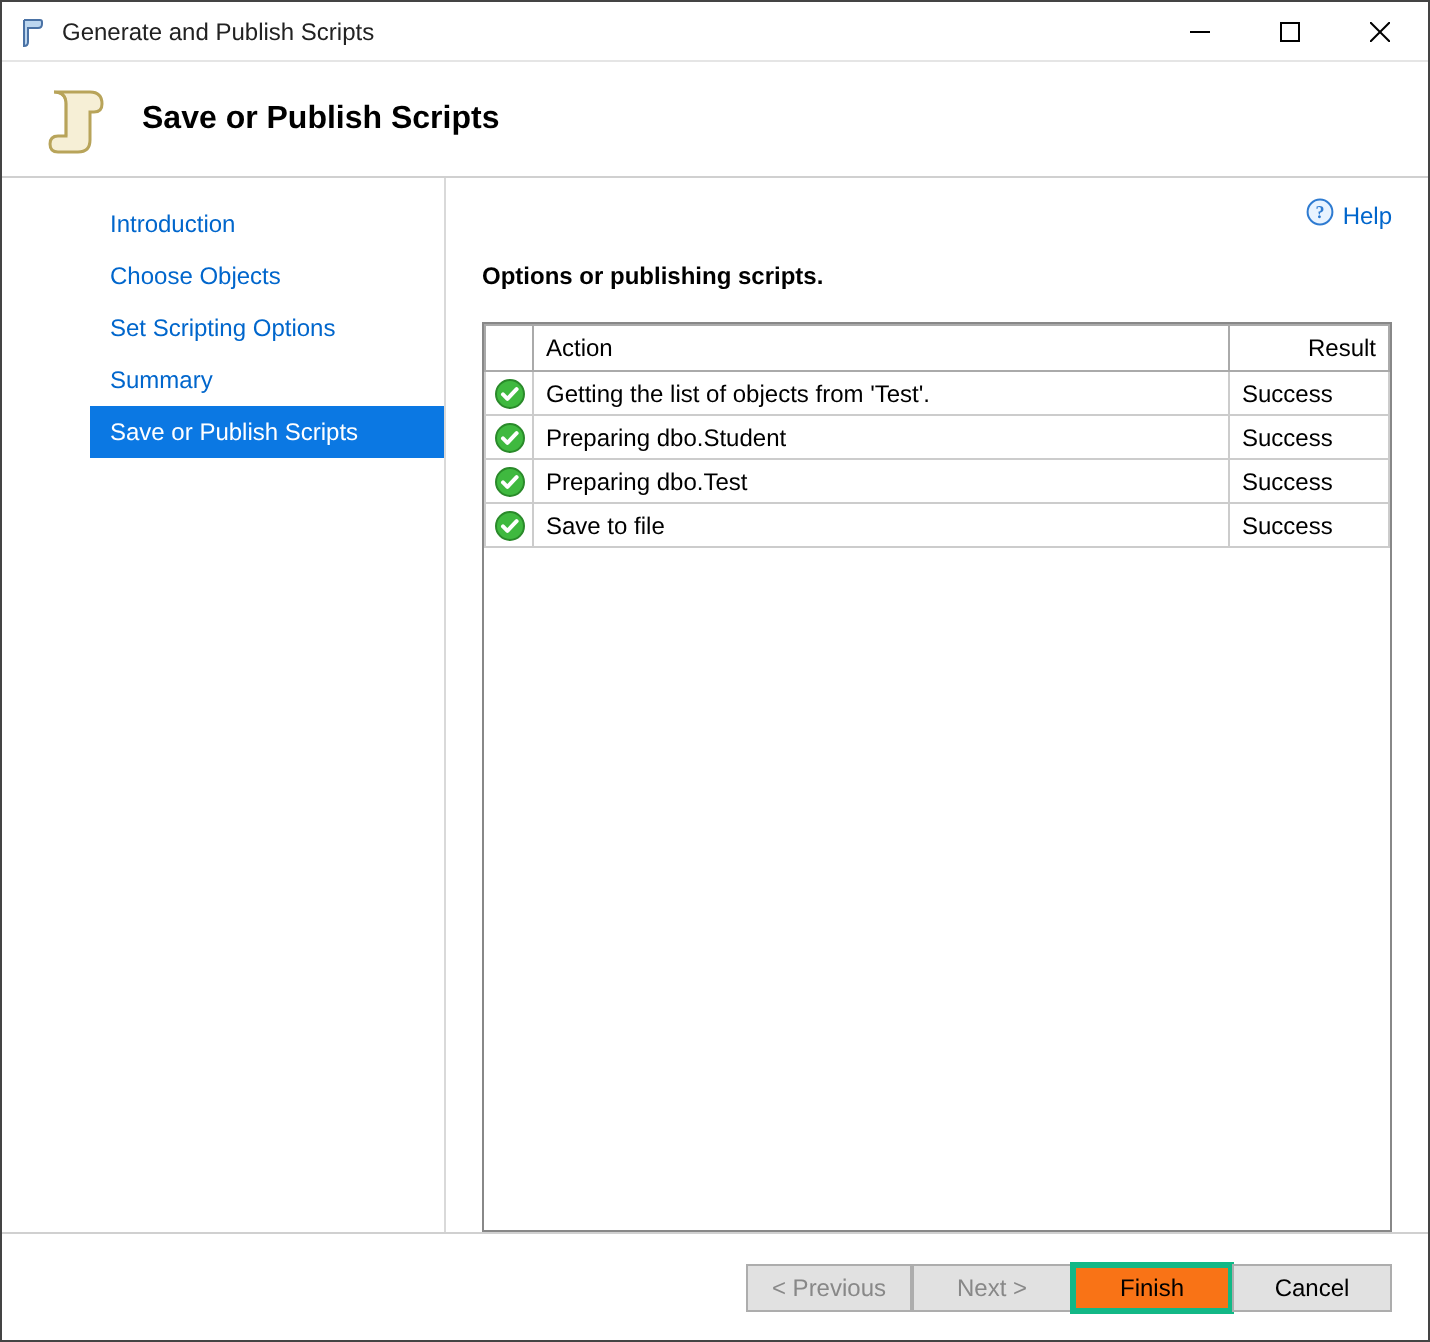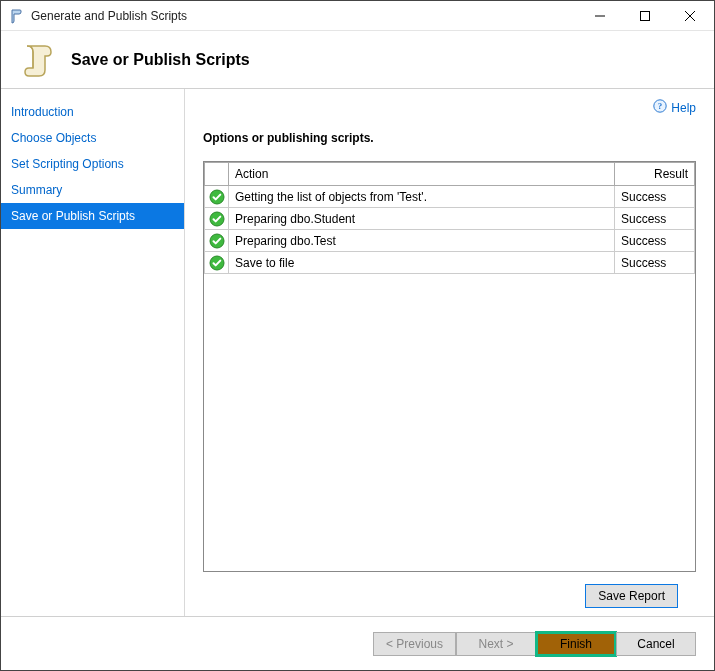--- a/index.html
+++ b/index.html
@@ -43,23 +43,24 @@
   }
   .header-banner .scroll-icon { width: 40px; height: 40px; margin-right: 14px; }
   .header-banner .page-title { font-size: 16px; font-weight: 700; color: #000; }
 
   
   .content {
     display: flex;
     height: calc(100% - 30px - 58px - 54px);
   }
   .sidebar {
-    width: 184px;
+    width: 222px;
     border-right: 1px solid #d9d9d9;
     padding-top: 10px;
+    padding-left: 44px;
   }
   .nav-item {
     padding: 6px 10px;
     color: #0066cc;
     cursor: pointer;
     font-size: 12px;
   }
   .nav-item.selected {
     background: #0b78e3;
     color: #fff;
@@ -128,21 +129,21 @@
     border: 1px solid #adadad;
     cursor: pointer;
     padding: 0 12px;
     font-family: inherit;
   }
   .btn:disabled { color: #888; cursor: default; }
   .btn.primary-outline { border: 1px solid #0b78e3; background: #e1e1e1; }
   .btn.finish {
     border: 2px solid #12b886;
     outline: 1px solid #12b886;
-    background: #a16207;
+    background: #f97316;
   }
 
   
   .footer {
     height: 54px;
     border-top: 1px solid #d0d0d0;
     display: flex;
     align-items: center;
     justify-content: flex-end;
     padding: 0 18px;
@@ -249,23 +250,20 @@
                   <circle cx="8" cy="8" r="7" fill="#3fb93f" stroke="#2a8a2a" stroke-width="1"></circle>
                   <path d="M4.5 8.2 l2.2 2.2 l4.6 -4.8" fill="none" stroke="#fff" stroke-width="2" stroke-linecap="round" stroke-linejoin="round"></path>
                 </svg></td>
               <td>Save to file</td>
               <td>Success</td>
             </tr>
           </tbody>
       </table>
     </div>
 
-    <div class="save-report-row">
-      <button class="btn primary-outline">Save Report</button>
-    </div>
   </div>
 </div>
 
 <div class="footer">
   <button class="btn" disabled="">&lt; Previous</button>
   <button class="btn" disabled="">Next &gt;</button>
   <button class="btn finish">Finish</button>
   <button class="btn">Cancel</button>
 </div>
 

